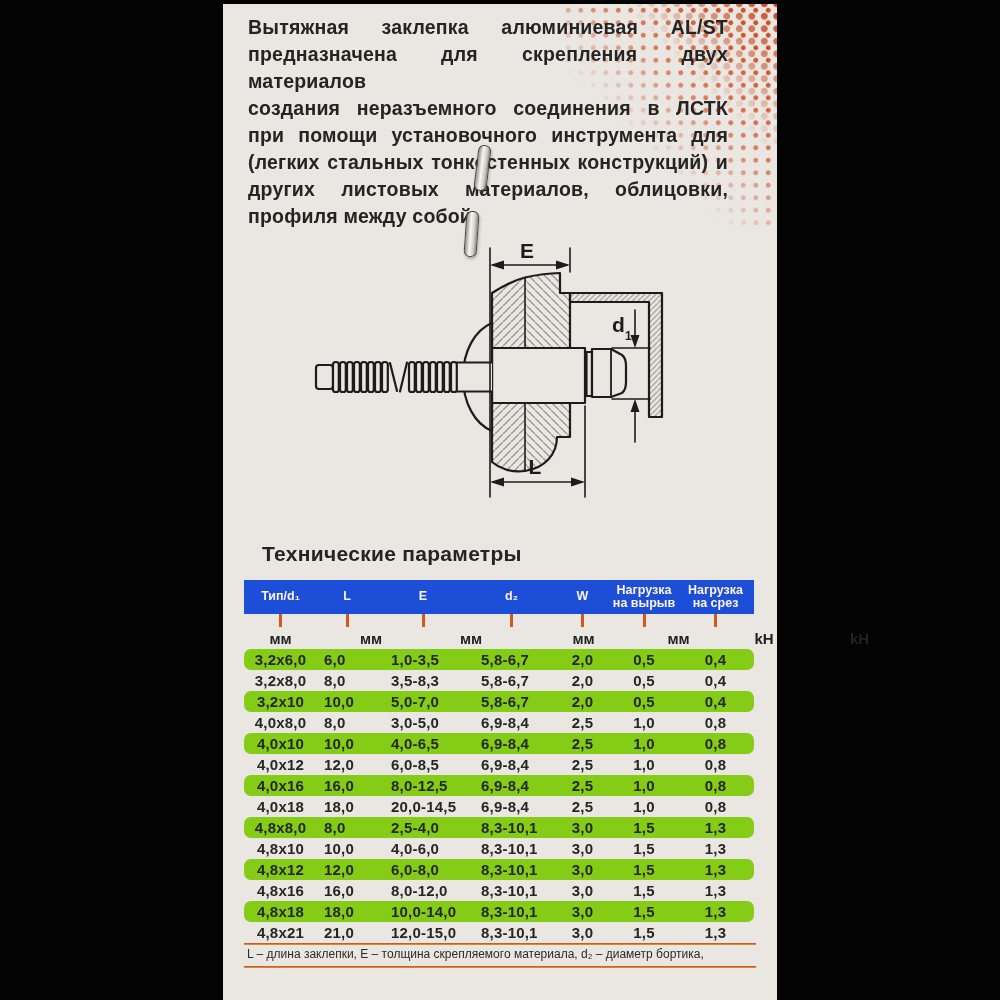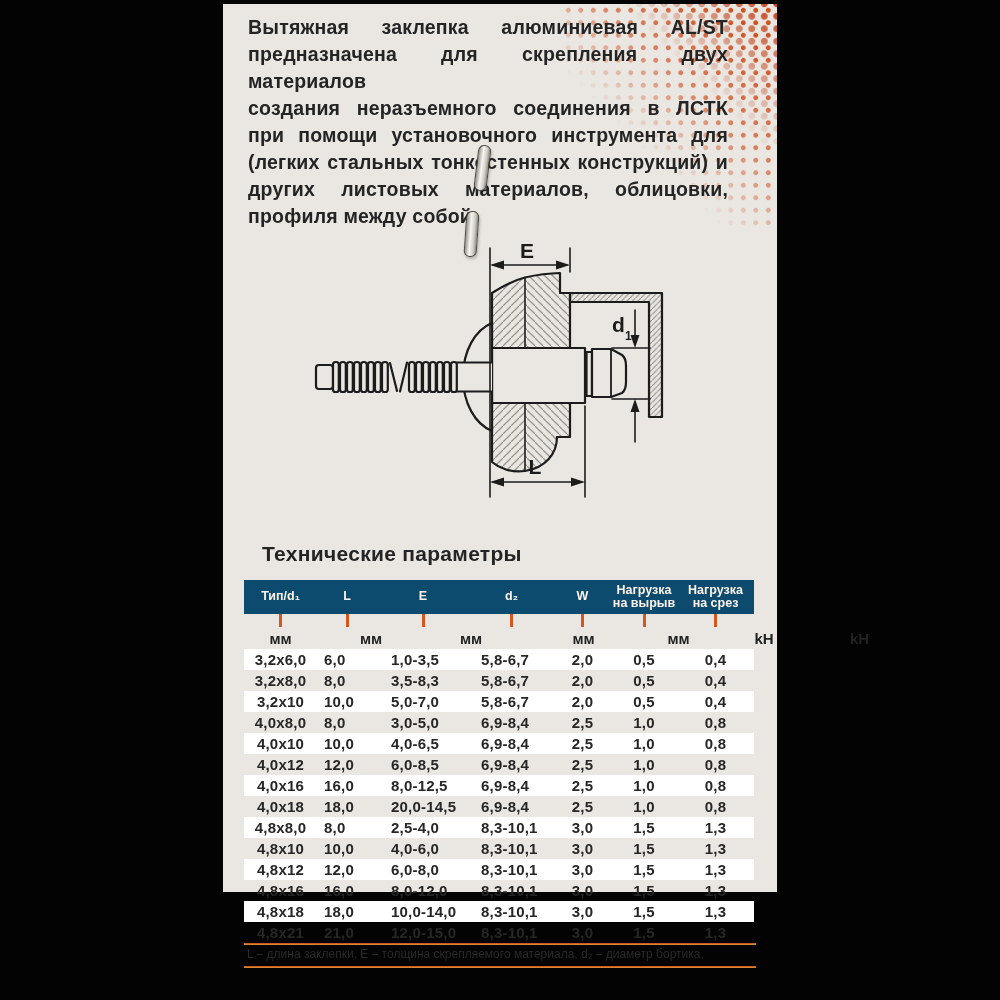--- a/index.html
+++ b/index.html
@@ -1,19 +1,19 @@
 <!DOCTYPE html>
 <html><head>
 <meta charset="utf-8">
 <style>
   html,body{margin:0;padding:0;background:#000;}
   *{box-sizing:border-box;}
   .stage{position:relative;width:1000px;height:1000px;background:#030303;overflow:hidden;
          font-family:"Liberation Sans","DejaVu Sans",sans-serif;}
-  .card{position:absolute;left:223px;top:4px;width:554px;height:888px;background:#eae7e2;}
+  .card{position:absolute;left:223px;top:4px;width:554px;height:996px;background:#eae7e2;}
   
   .dots-a{position:absolute;right:0;top:0;width:215px;height:222px;pointer-events:none;
     background-image:radial-gradient(circle,#d05020 2.1px,rgba(208,80,32,0) 2.7px);
     background-size:12.5px 12.5px;
     -webkit-mask-image:linear-gradient(225deg,#000 12%,rgba(0,0,0,.7) 38%,transparent 64%);
     mask-image:linear-gradient(225deg,#000 12%,rgba(0,0,0,.7) 38%,transparent 64%);}
   .dots-b{position:absolute;right:0;top:0;width:150px;height:140px;pointer-events:none;
     background-image:radial-gradient(circle,#c2451d 3.1px,rgba(194,69,29,0) 3.7px);
     background-size:12.5px 12.5px;background-position:6px 6px;
     -webkit-mask-image:linear-gradient(225deg,#000 0%,transparent 55%);
@@ -29,30 +29,30 @@
           box-shadow:1px 2px 3px rgba(0,0,0,.25);}
   .staple.s1{left:253px;top:141px;transform:rotate(7deg);}
   .staple.s2{left:242px;top:207px;transform:rotate(4deg);}
   
   .diagram{position:absolute;left:0;top:206px;width:554px;height:310px;}
   
   .tech-title{position:absolute;left:39px;top:538px;font-size:21px;font-weight:bold;
               color:#242424;letter-spacing:.3px;}
   .params{position:absolute;left:21px;top:576px;width:512px;}
   .grid-row{display:grid;grid-template-columns:73px 60px 92px 85px 57px 66px 77px;width:510px;}
-  .thead{background:#0c4a6e;height:34px;align-items:center;}
+  .thead{background:#1d4ed8;height:34px;align-items:center;}
   .hcell{color:#fdf3ea;font-size:12.5px;line-height:13.5px;font-weight:bold;text-align:center;
          white-space:pre-line;display:flex;align-items:center;justify-content:center;}
   .ticks{height:13px;}
   .tickcell{display:flex;justify-content:center;}
   .tick{width:3px;height:13px;background:#d4571f;}
   .units{height:22px;align-items:center;gap:24px;}
   .ucell{display:flex;align-items:center;justify-content:center;font-size:15px;font-weight:bold;color:#222;}
   .tbody .grid-row{height:21px;align-items:center;}
-  .tbody .grid-row.shade{background:#ffffff;}
+  .tbody .grid-row.shade{background:#84cc16;border-radius:7px;}
   .cell{display:flex;align-items:center;justify-content:center;font-size:15px;font-weight:bold;
         color:#262626;letter-spacing:.2px;}
   .cell.a1{justify-content:flex-start;padding-left:7px;}
   .cell.a2{justify-content:flex-start;padding-left:14px;}
   .cell.a3{justify-content:flex-start;padding-left:12px;}
   .rule{width:512px;height:2px;background:linear-gradient(#c8481d,#e09a38);}
   .footnote{padding:2px 0 2px 3px;font-size:12px;line-height:15px;color:#2a2a2a;}
   .footnote div{margin:0 0 2px 0;}
 </style>
 </head>

